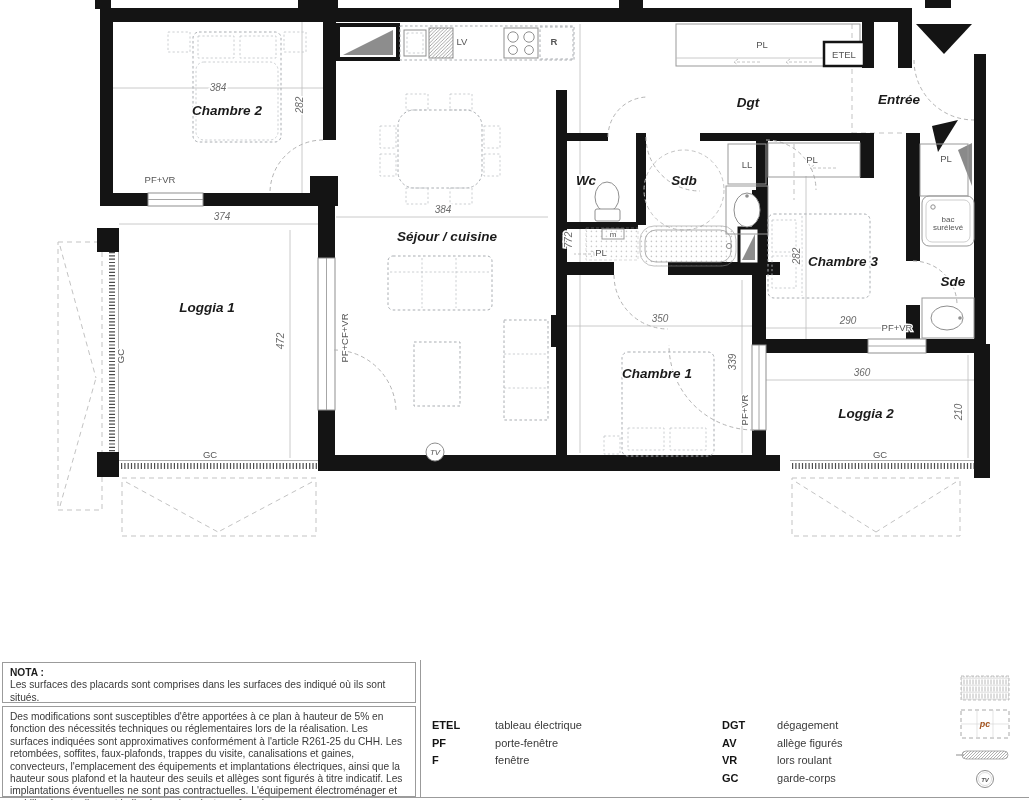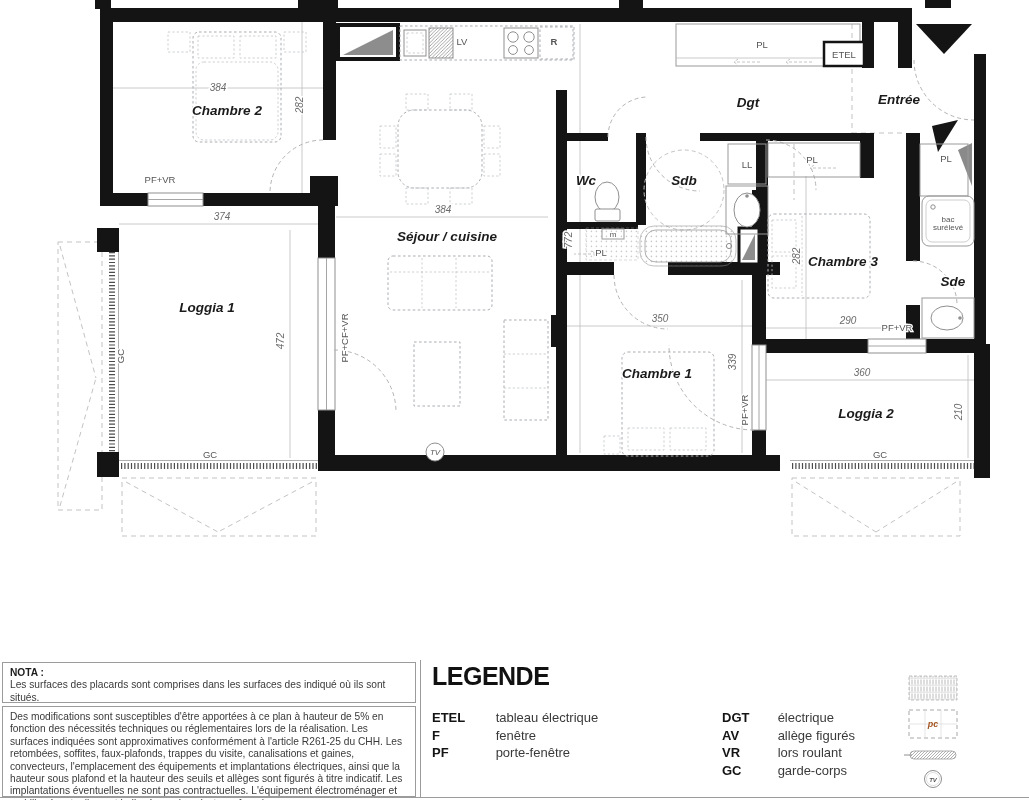--- a/index.html
+++ b/index.html
@@ -26,26 +26,26 @@
   .bottom{position:absolute;left:0;top:656px;width:898px;height:144px;color:#2e2e2e;}
   .nota-box{position:absolute;border:1px solid #9b9b9b;background:#fff;
             font-size:10.2px;line-height:12.4px;color:#3a3a3a;padding:4px 7px;box-sizing:border-box;}
   .nota-1{left:2px;top:6px;width:414px;height:41px;}
   .nota-2{left:2px;top:50px;width:414px;height:91px;}
   .nota-title{font-weight:bold;color:#1c1c1c;}
   .vdivider{position:absolute;left:420px;top:4px;width:1px;height:137px;background:#9b9b9b;}
   .hbottom{position:absolute;left:0px;top:141px;width:1029px;height:1px;background:#9b9b9b;}
   .legend-title{position:absolute;left:432px;top:6px;font-size:25px;font-weight:800;
                 letter-spacing:-0.5px;color:#111;}
-  .legend-grid{position:absolute;top:54px;font-size:13px;color:#3a3a3a;}
+  .legend-grid{position:absolute;top:63px;font-size:11px;color:#3a3a3a;}
   .lg1{left:432px;} .lg2{left:722px;}
   .legend-row{height:17.5px;white-space:nowrap;}
   .abbr{display:inline-block;font-weight:bold;color:#141414;width:60px;}
   .abbr2{width:52px;}
-  .symbols{position:absolute;left:902px;top:16px;width:64px;}
+  .symbols{position:absolute;left:954px;top:16px;width:64px;}
 </style>
 </head>
 <body>
 
 <div class="stage">
 
 <svg width="1029" height="656" viewBox="0 0 1029 656" xmlns="http://www.w3.org/2000/svg">
   <defs>
     <pattern id="dots" width="5" height="5" patternUnits="userSpaceOnUse">
       <circle cx="1.4" cy="1.4" r="0.8" fill="#9a9a9a"></circle>
@@ -337,41 +337,40 @@
   <div class="nota-box nota-1">
     <div class="nota-title">NOTA :</div>
     <div>Les surfaces des placards sont comprises dans les surfaces des indiqué où ils sont situés.</div>
   </div>
   <div class="nota-box nota-2">
     <span>Des modifications sont susceptibles d'être apportées à ce plan à hauteur de 5% en fonction des nécessités techniques ou réglementaires lors de la réalisation. Les surfaces indiquées sont approximatives conformément à l'article R261-25 du CHH. Les retombées, soffites, faux-plafonds, trappes du visite, canalisations et gaines, convecteurs, l'emplacement des équipements et implantations électriques, ainsi que la hauteur sous plafond et la hauteur des seuils et allèges sont figurés à titre indicatif. Les implantations éventuelles ne sont pas contractuelles. L'équipement électroménager et mobilier éventuellement indiqué sur plan n'est pas fourni.</span>
   </div>
   <div class="vdivider"></div>
   <div class="hbottom"></div>
 
-  <div class="legend-title">LEGENDE</div>
 
   <div class="legend-grid lg1">
     <div class="legend-row">
       <span class="abbr">ETEL</span>
       <span>tableau électrique</span>
     </div>
     <div class="legend-row">
+      <span class="abbr">PF</span>
+      <span>porte-fenêtre</span>
+    </div>
+    <div class="legend-row">
       <span class="abbr">F</span>
       <span>fenêtre</span>
     </div>
-    <div class="legend-row">
-      <span class="abbr">PF</span>
-      <span>porte-fenêtre</span>
-    </div>
   </div>
 
   <div class="legend-grid lg2">
     <div class="legend-row">
       <span class="abbr abbr2">DGT</span>
-      <span>électrique</span>
+      <span>dégagement</span>
     </div>
     <div class="legend-row">
       <span class="abbr abbr2">AV</span>
       <span>allège figurés</span>
     </div>
     <div class="legend-row">
       <span class="abbr abbr2">VR</span>
       <span>lors roulant</span>
     </div>
     <div class="legend-row">

